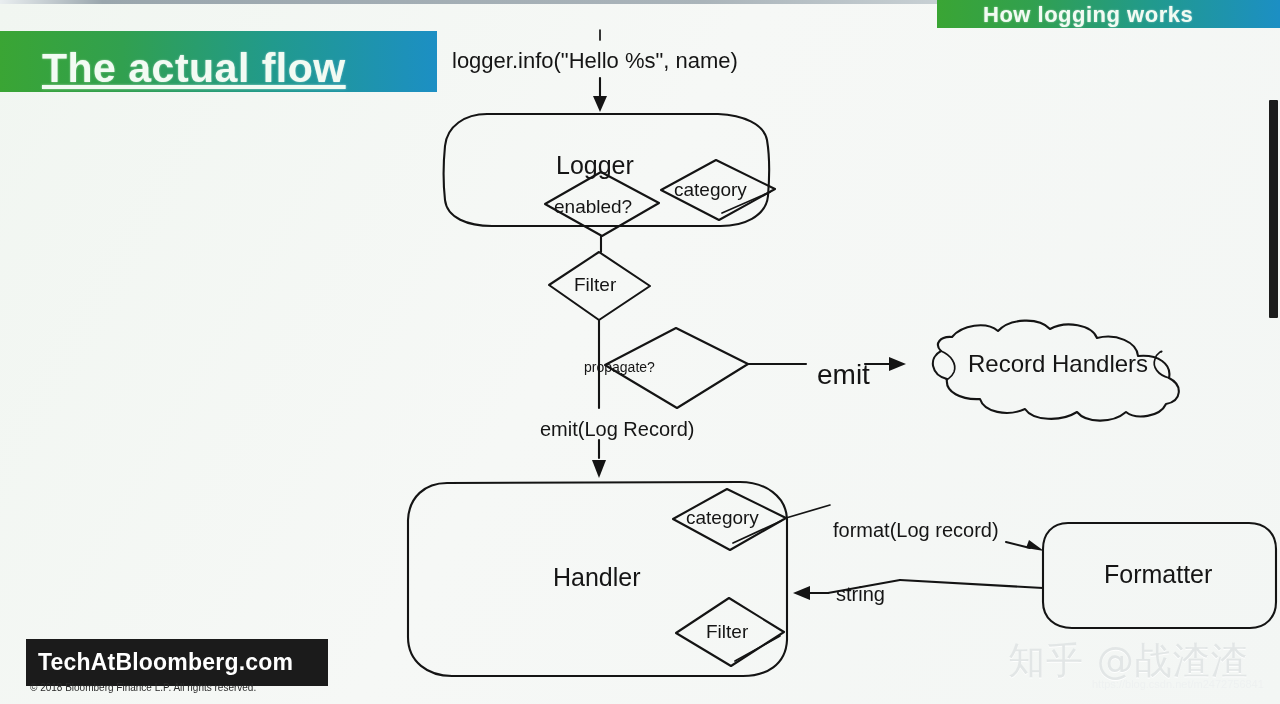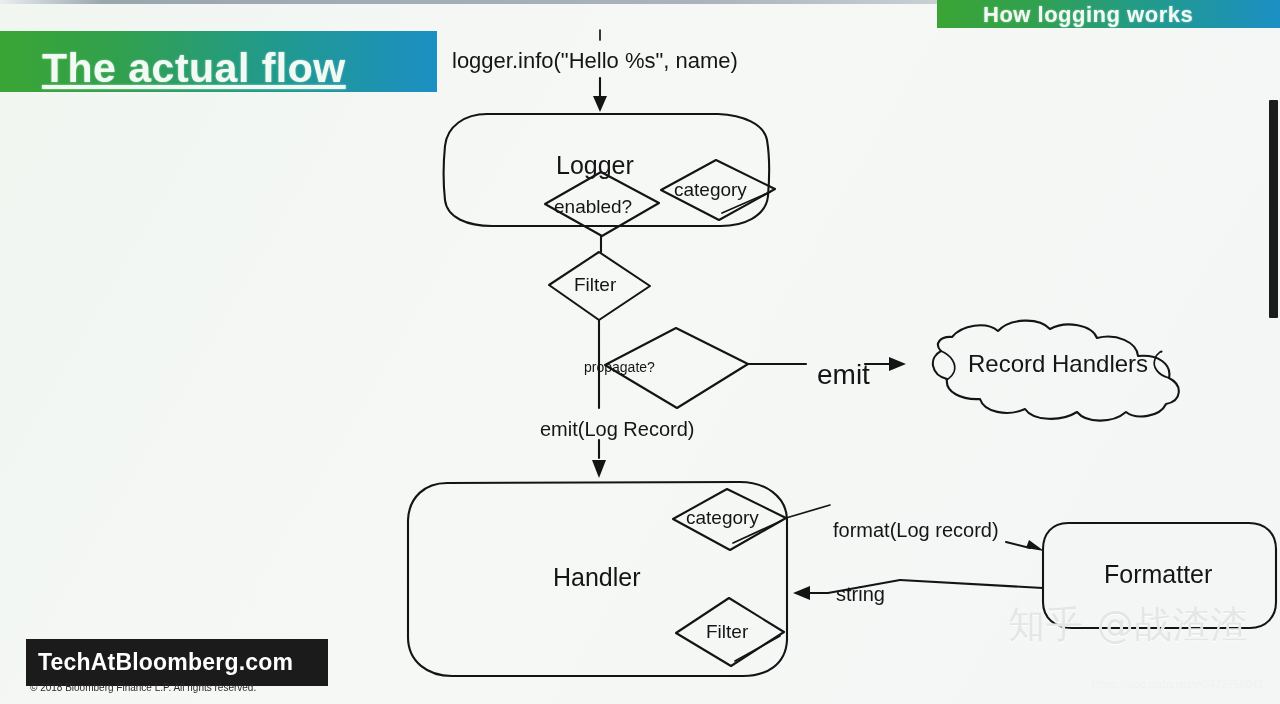--- a/index.html
+++ b/index.html
@@ -112,21 +112,21 @@
     left: 30px; top: 682px;
     font-size: 10px;
     color: #2a2a2a;
     font-family: "Liberation Sans", sans-serif;
     white-space: nowrap;
   }
 
   
   #watermark {
     position: absolute;
-    left: 1008px; top: 600px;
+    left: 1008px; top: 636px;
     font-size: 37px;
     color: #e2e6e6;
     letter-spacing: 1px;
     font-family: "DejaVu Sans", sans-serif;
     white-space: nowrap;
     text-shadow: 0 1px 0 rgba(255,255,255,.9);
   }
   #watermark-url {
     position: absolute;
     left: 1092px; top: 678px;

